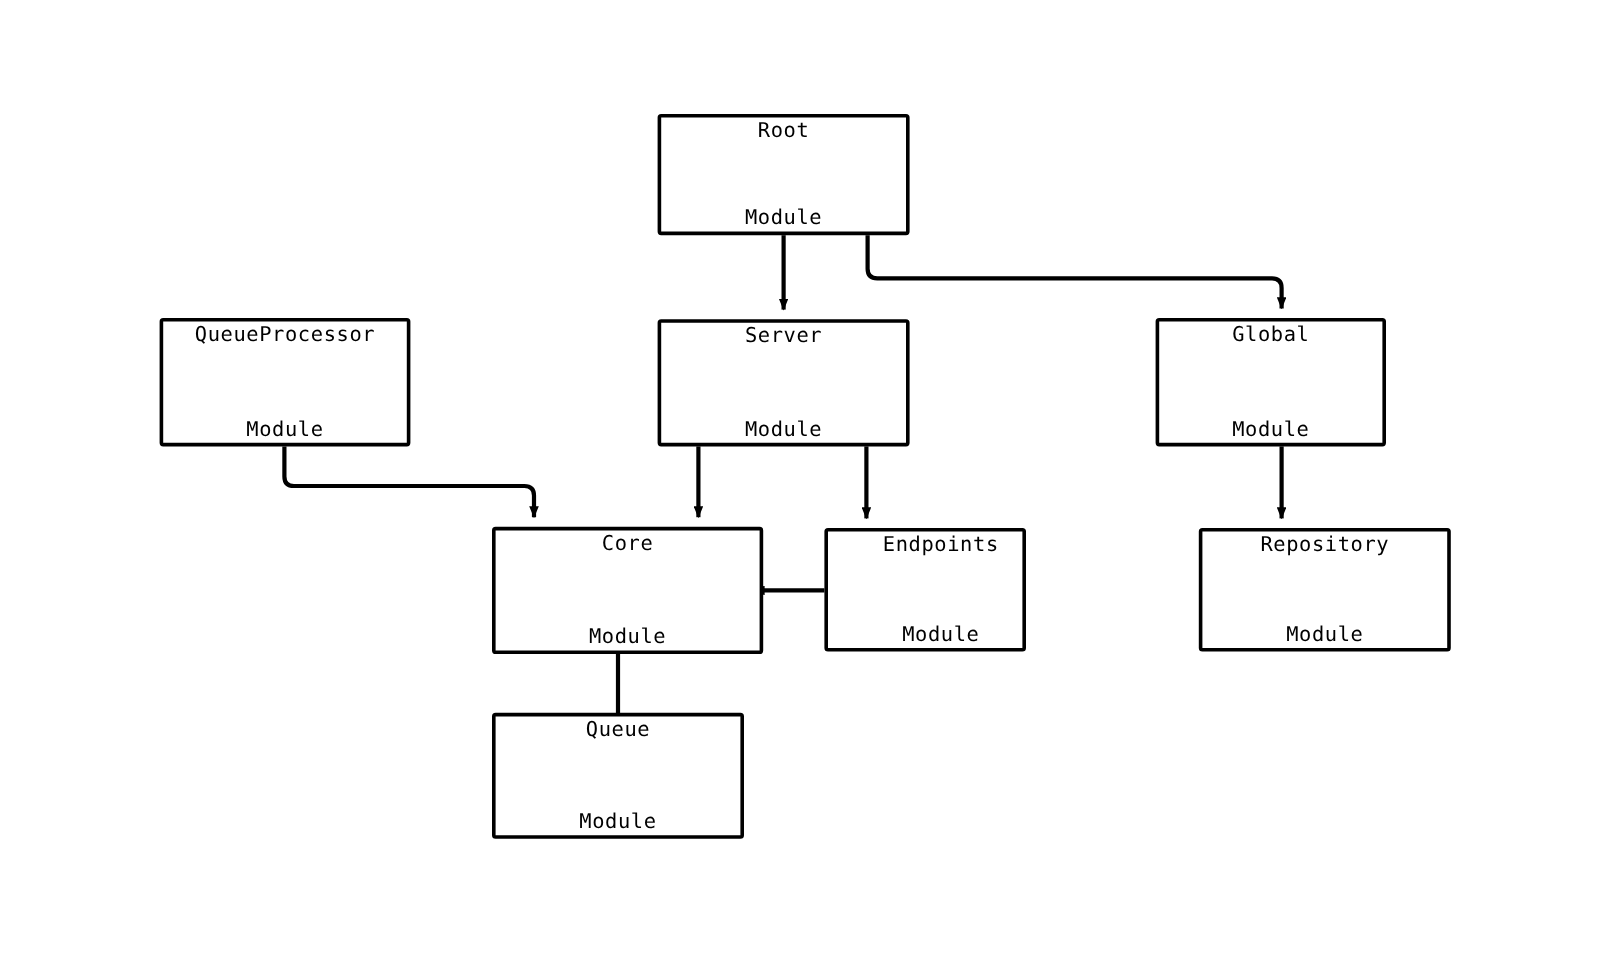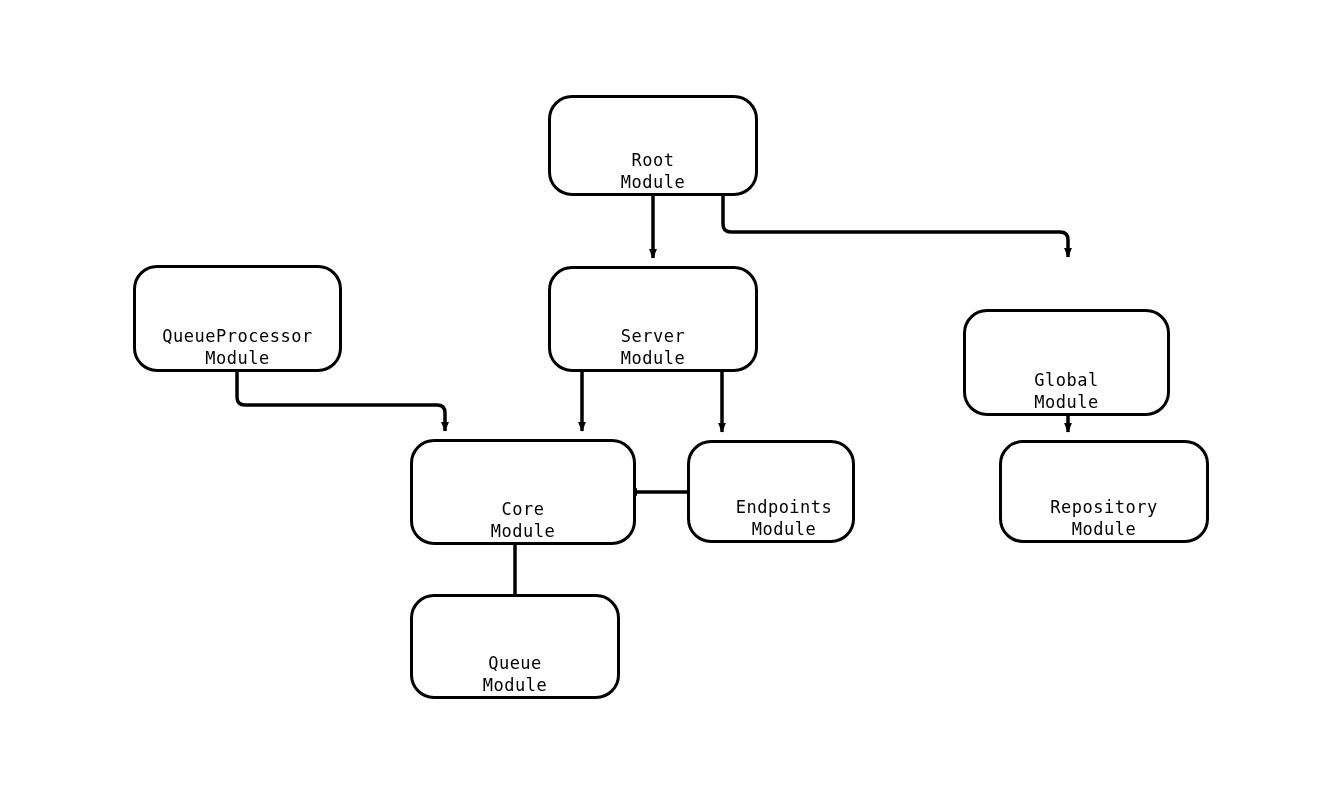--- a/index.html
+++ b/index.html
@@ -22,25 +22,25 @@
     top: 0;
     width: 1337px;
     height: 809px;
     pointer-events: none;
   }
   .node {
     position: absolute;
     box-sizing: border-box;
     background: #ffffff;
     border: 3px solid #000000;
-    border-radius: 24px;
+    border-radius: 3px;
     display: flex;
     flex-direction: column;
     align-items: center;
-    justify-content: flex-end;
+    justify-content: space-between;
     z-index: 2;
   }
   .node-line {
     font-family: "DejaVu Sans Mono", "Liberation Mono", monospace;
     font-size: 17px;
     line-height: 22px;
     color: #000000;
     letter-spacing: 0.5px;
     white-space: pre;
     text-align: center;
@@ -83,21 +83,21 @@
   <div class="node" style="left:133px; top:265px; width:209px; height:107px;">
     <div class="node-line">QueueProcessor</div>
     <div class="node-line">Module</div>
   </div>
 
   <div class="node" style="left:548px; top:266px; width:210px; height:106px;">
     <div class="node-line">Server</div>
     <div class="node-line">Module</div>
   </div>
 
-  <div class="node" style="left:963px; top:265px; width:207px; height:107px;margin-top:44px;">
+  <div class="node" style="left:963px; top:265px; width:192px; height:107px;">
     <div class="node-line">Global</div>
     <div class="node-line">Module</div>
   </div>
 
   <div class="node" style="left:410px; top:439px; width:226px; height:106px;">
     <div class="node-line">Core</div>
     <div class="node-line">Module</div>
   </div>
 
   <div class="node" style="left:687px; top:440px; width:168px; height:103px;padding-left:26px;">

